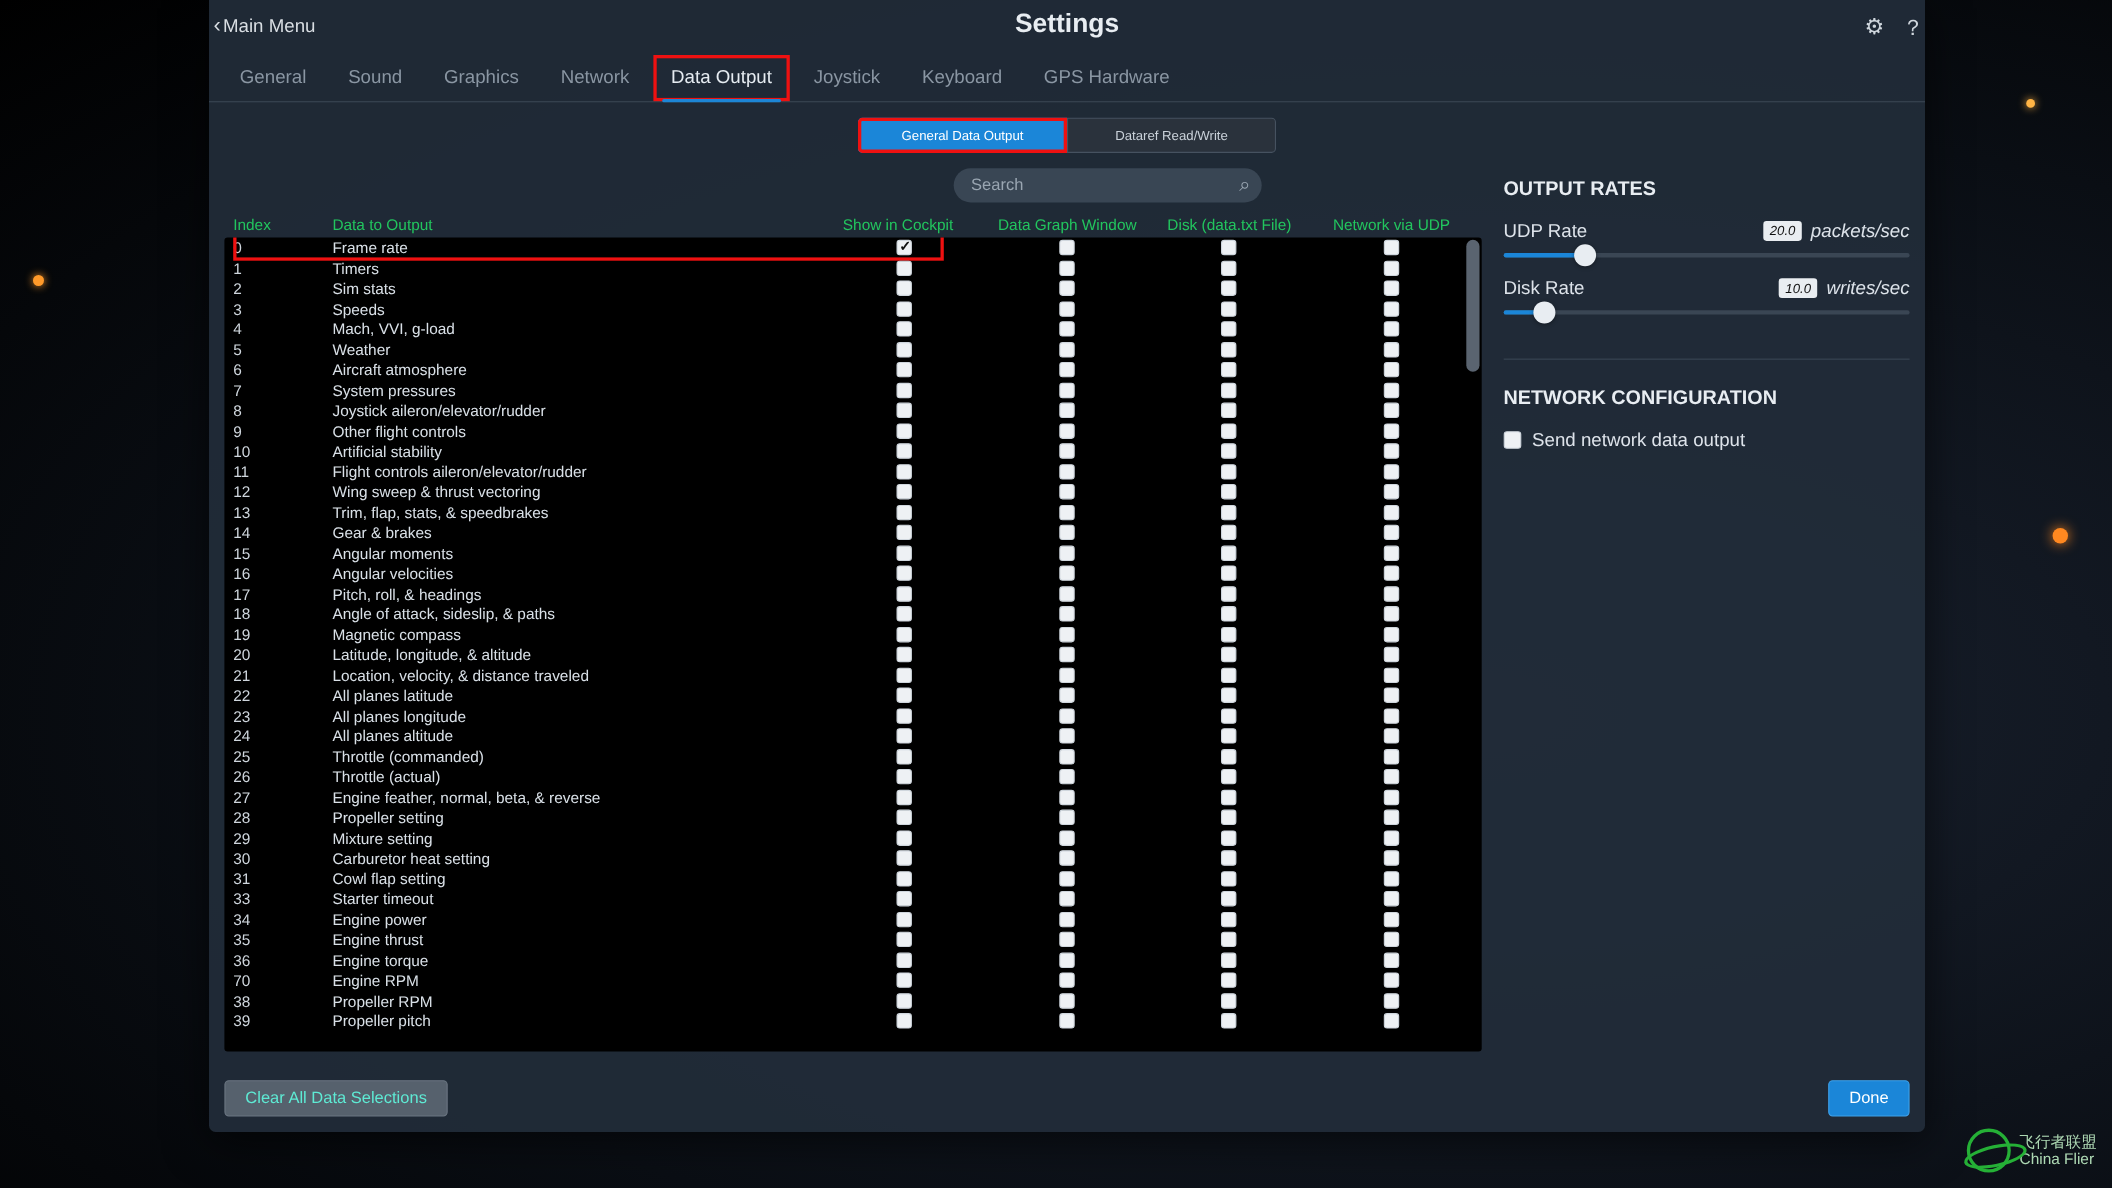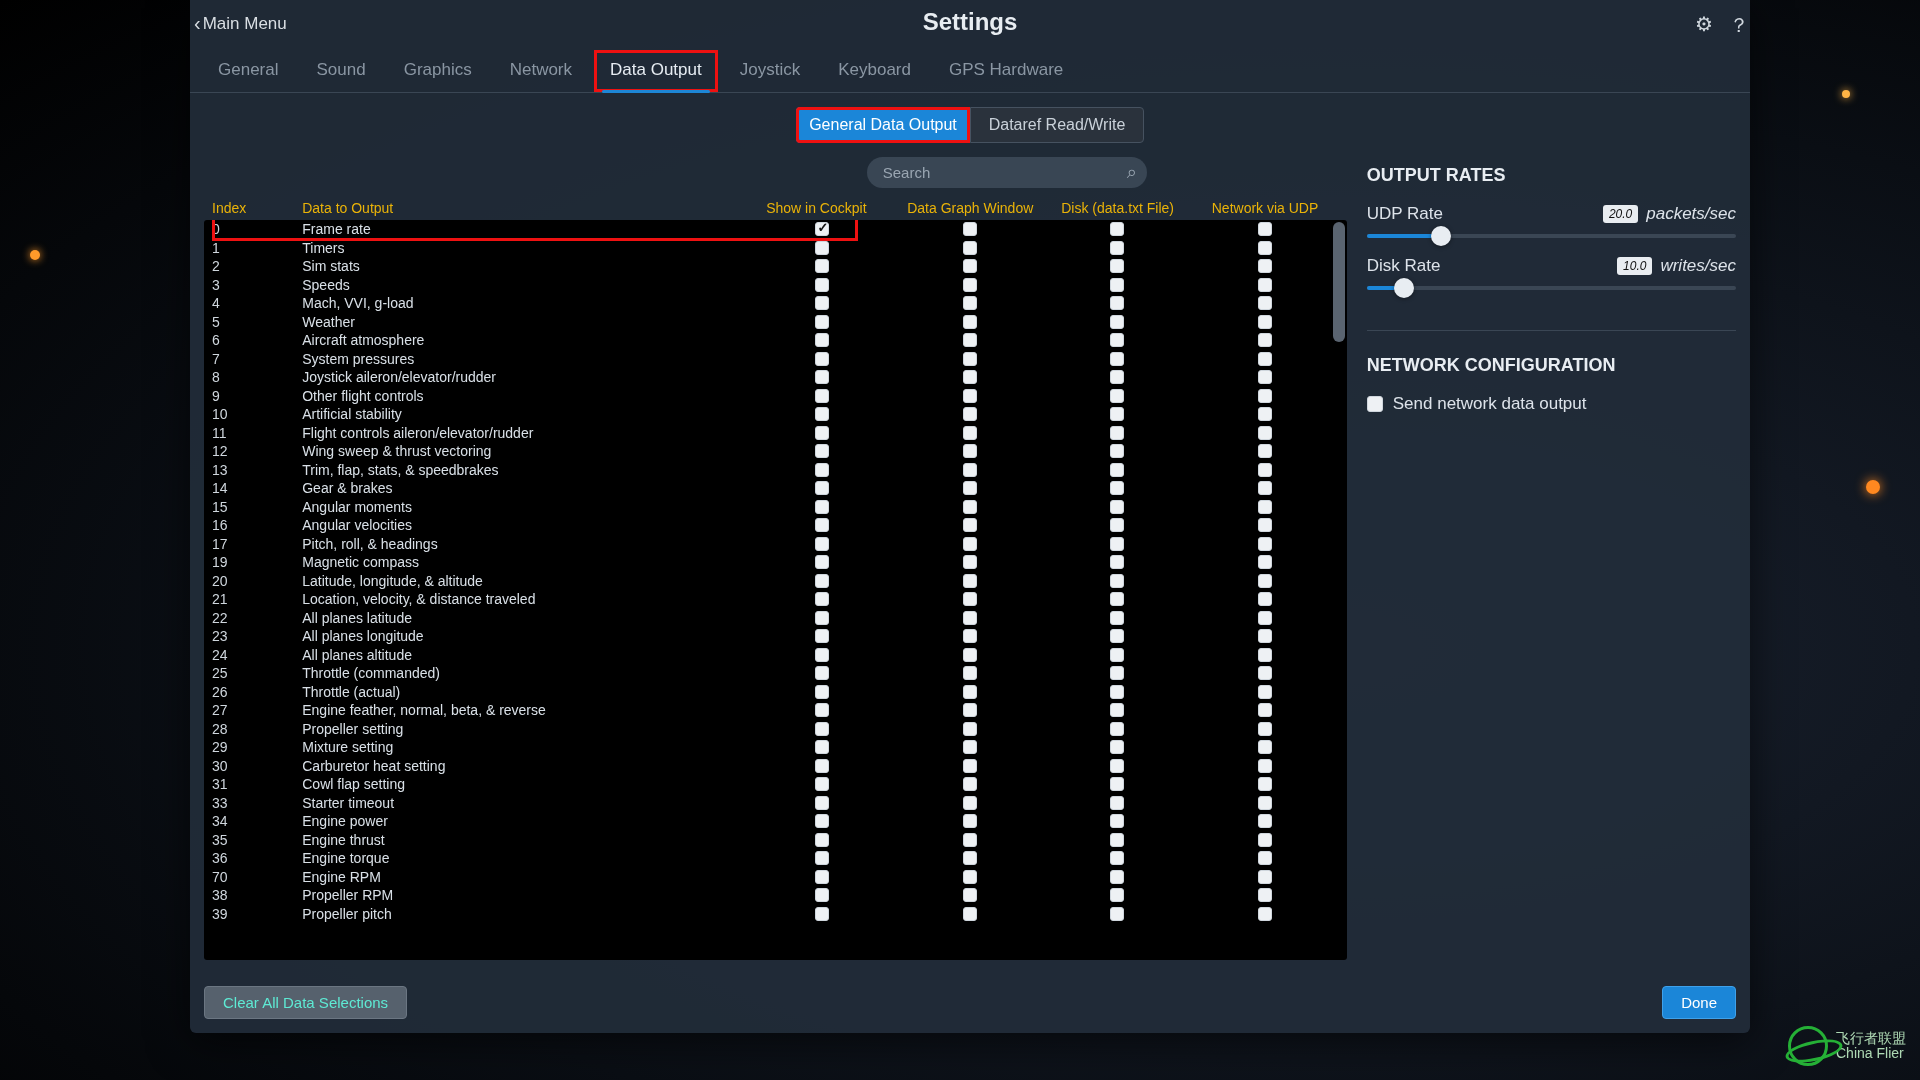--- a/index.html
+++ b/index.html
@@ -30,39 +30,39 @@
   .topicons { position:absolute; right:1px; top:12px; display:flex; gap:16px; color:#cfd6dd; font-size:20px;}
   .topicons span{cursor:pointer;}
 
   .tabs { display:flex; gap:6px; padding: 6px 12px 0 12px; border-bottom:1px solid #3a4654; }
   .tab { padding:10px 16px 12px; color:#8a96a3; font-size:17px; cursor:pointer; position:relative;}
   .tab.active { color:#e6ecf2; }
   .tab.active::after{content:"";position:absolute;left:8px;right:8px;bottom:-1px;height:3px;background:#1d86d6;border-radius:2px;}
   .hl-red { outline:3px solid #e11; outline-offset:-3px; }
 
   .subtabs { display:flex; justify-content:center; gap:0; margin:14px 0 10px; }
-  .subtab { width:174px; text-align:center; padding:8px 4px; font-size:16px; background:#2a323c; color:#c9d1d9; border:1px solid #465260; cursor:pointer;}
+  .subtab { width:190px; text-align:center; padding:8px 4px; font-size:12px; background:#2a323c; color:#c9d1d9; border:1px solid #465260; cursor:pointer;}
   .subtab:first-child{border-radius:4px 0 0 4px;}
   .subtab:last-child{border-radius:0 4px 4px 0;}
   .subtab.active{ background:#1b86d8; border-color:#1b86d8; color:#fff;}
 
   .content { display:flex; padding:0 14px 14px 14px; gap:20px;}
   .leftcol { flex:1 1 auto; min-width:0;}
   .rightcol { width:380px; padding-top:2px;}
 
   .searchrow{ display:flex; justify-content:flex-end; margin:4px 200px 8px 0;}
   .search { width:280px; position:relative;}
   .search input{
     width:100%; background:#394654; border:none; border-radius:16px;
     padding:7px 36px 7px 16px; color:#cfd6dd; font-size:15px; outline:none;
   }
   .search input::placeholder{color:#9aa6b2;}
   .search .mag{position:absolute;right:10px;top:5px;color:#9aa6b2;font-size:18px;}
 
-  .headers{ display:flex; color:#eab308; font-size:14px; padding:4px 8px 4px 8px;justify-content:space-between;}
+  .headers{ display:flex; color:#22c55e; font-size:14px; padding:4px 8px 4px 8px;justify-content:space-between;}
   .col-idx{ width:60px;}
   .col-label{ width:460px;margin-left:32px;}
   .col-c{ width:152px; text-align:center;}
   .col-c.nudge{ text-align:right; padding-right:30px;}
 
   .tableviewport{ background:#000; height:740px; overflow:hidden; border-radius:3px; position:relative;}
   .scrollbar{position:absolute; right:2px; top:2px; width:12px; height:120px; background:#5a6470; border-radius:6px;}
   .rows { font-size:14px; color:#d9e0e7;}
   .row { display:flex; align-items:center; height:18.5px; padding:0 8px;}
   .row .col-idx{color:#cfd6dd;}
@@ -443,20 +443,36 @@
                 <input type="checkbox" class="cb" style="">
               </div>
               <div class="cbwrap">
                 <input type="checkbox" class="cb" style="">
               </div>
               <div class="cbwrap">
                 <input type="checkbox" class="cb" style="">
               </div>
             </div>
             <div class="row">
+              <div class="col-idx">18</div>
+              <div class="col-label">Angle of attack, sideslip, &amp; paths</div>
+              <div class="cbwrap">
+                <input type="checkbox" class="cb" style="">
+              </div>
+              <div class="cbwrap">
+                <input type="checkbox" class="cb" style="">
+              </div>
+              <div class="cbwrap">
+                <input type="checkbox" class="cb" style="">
+              </div>
+              <div class="cbwrap">
+                <input type="checkbox" class="cb" style="">
+              </div>
+            </div>
+            <div class="row">
               <div class="col-idx">19</div>
               <div class="col-label">Magnetic compass</div>
               <div class="cbwrap">
                 <input type="checkbox" class="cb" style="">
               </div>
               <div class="cbwrap">
                 <input type="checkbox" class="cb" style="">
               </div>
               <div class="cbwrap">
                 <input type="checkbox" class="cb" style="">

